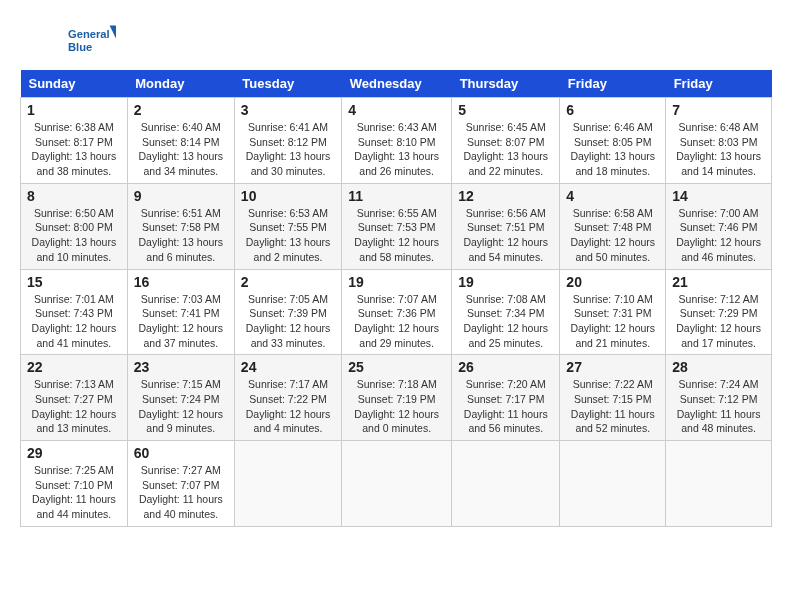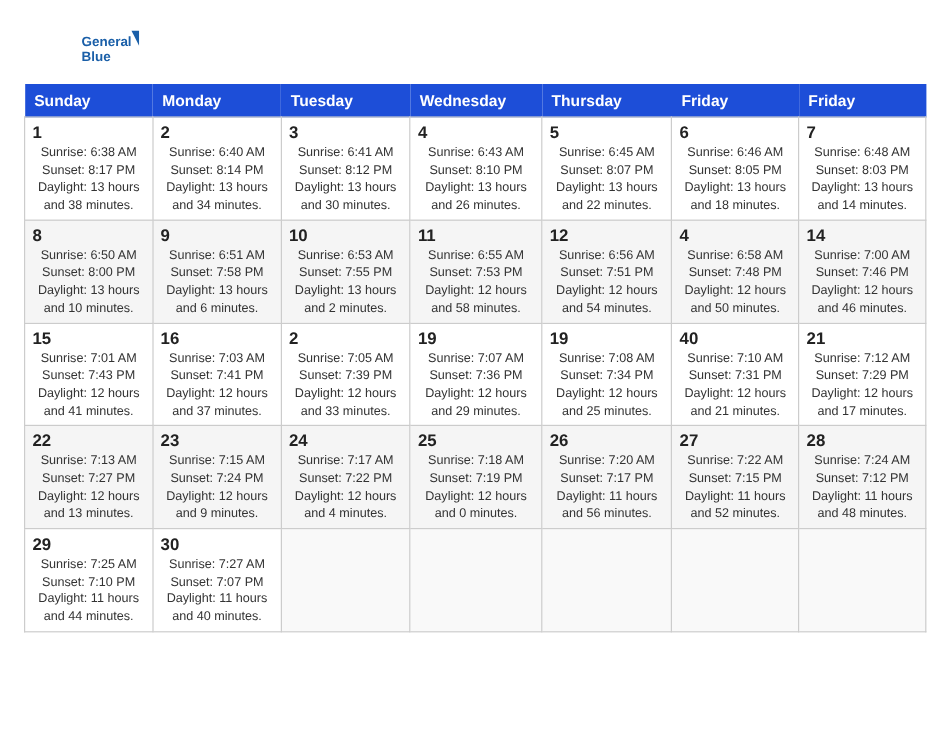--- a/index.html
+++ b/index.html
@@ -176,21 +176,21 @@
       </td>
         <td>
         <span class="day-num">19</span>
         <div class="day-info">Sunrise: 7:07 AM<br>Sunset: 7:36 PM<br>Daylight: 12 hours and 29 minutes.</div>
       </td>
         <td>
         <span class="day-num">19</span>
         <div class="day-info">Sunrise: 7:08 AM<br>Sunset: 7:34 PM<br>Daylight: 12 hours and 25 minutes.</div>
       </td>
         <td>
-        <span class="day-num">40</span>
+        <span class="day-num">20</span>
         <div class="day-info">Sunrise: 7:10 AM<br>Sunset: 7:31 PM<br>Daylight: 12 hours and 21 minutes.</div>
       </td>
         <td>
         <span class="day-num">21</span>
         <div class="day-info">Sunrise: 7:12 AM<br>Sunset: 7:29 PM<br>Daylight: 12 hours and 17 minutes.</div>
       </td>
       </tr>
       <tr>
         <td>
         <span class="day-num">22</span>
@@ -220,21 +220,21 @@
         <span class="day-num">28</span>
         <div class="day-info">Sunrise: 7:24 AM<br>Sunset: 7:12 PM<br>Daylight: 11 hours and 48 minutes.</div>
       </td>
       </tr>
       <tr>
         <td>
         <span class="day-num">29</span>
         <div class="day-info">Sunrise: 7:25 AM<br>Sunset: 7:10 PM<br>Daylight: 11 hours and 44 minutes.</div>
       </td>
         <td>
-        <span class="day-num">30</span>
+        <span class="day-num">60</span>
         <div class="day-info">Sunrise: 7:27 AM<br>Sunset: 7:07 PM<br>Daylight: 11 hours and 40 minutes.</div>
       </td>
         <td class="empty-cell"></td>
         <td class="empty-cell"></td>
         <td class="empty-cell"></td>
         <td class="empty-cell"></td>
         <td class="empty-cell"></td>
       </tr>
     </tbody>
 </table>

